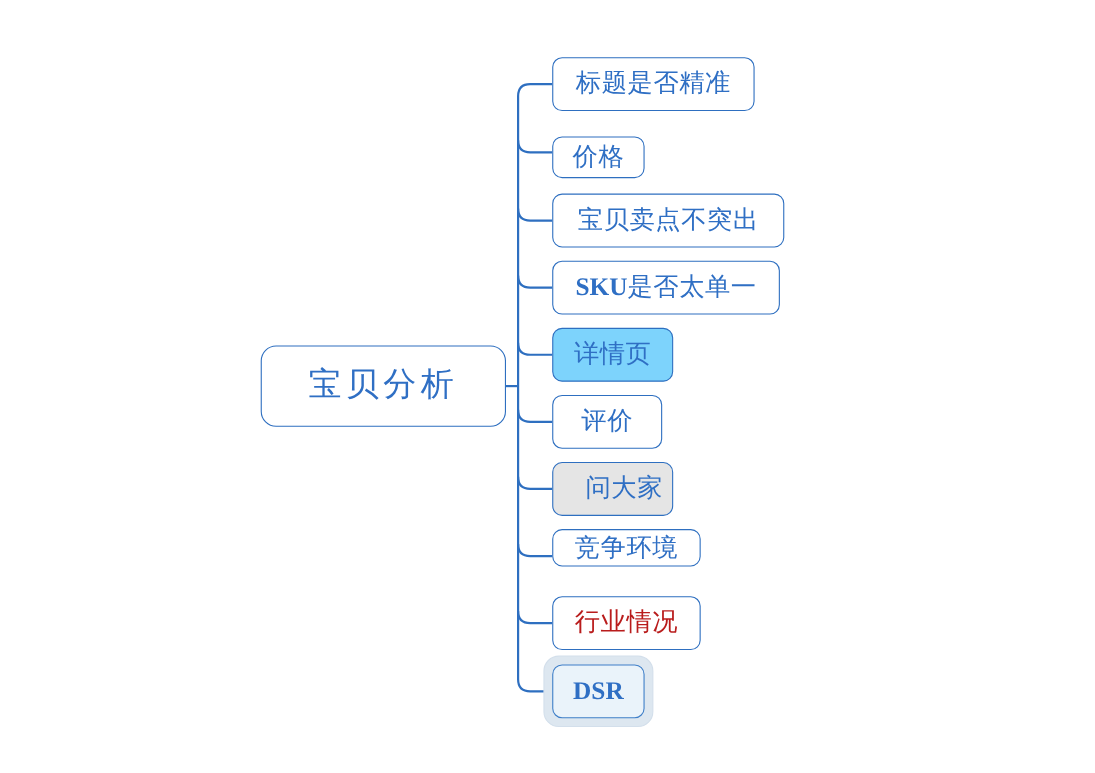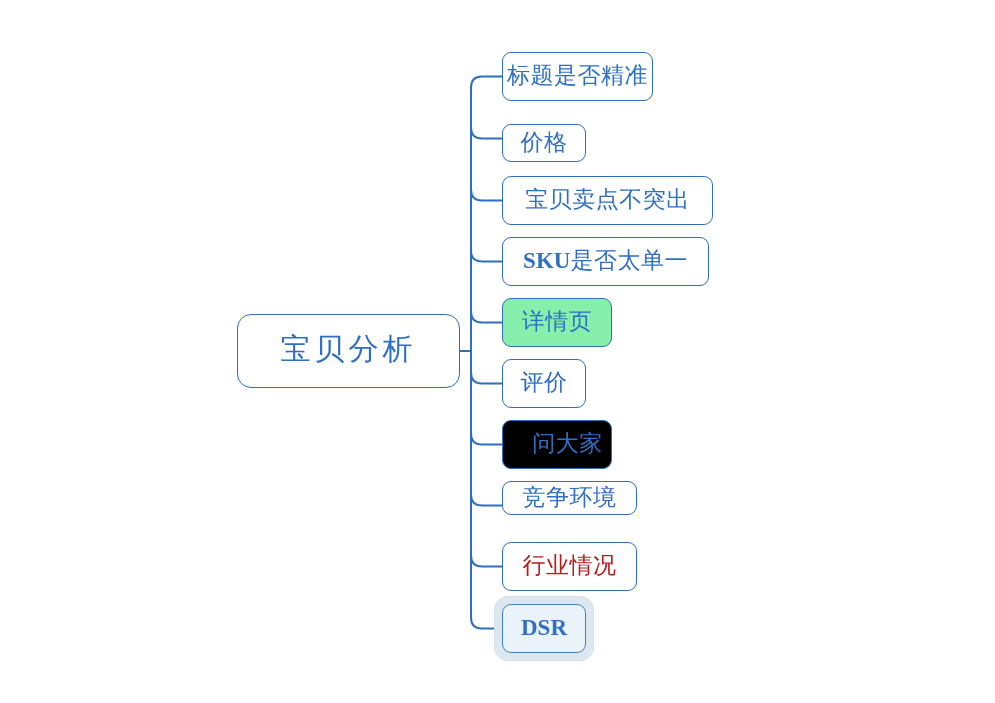--- a/index.html
+++ b/index.html
@@ -91,39 +91,39 @@
       <path d="M 471 372.5 Q 471 383.5 482 383.5 H 502" fill="none" stroke="#2e6fc0" stroke-width="2" stroke-linecap="butt"></path>
       <path d="M 471 433.5 Q 471 444.5 482 444.5 H 502" fill="none" stroke="#2e6fc0" stroke-width="2" stroke-linecap="butt"></path>
       <path d="M 471 494.5 Q 471 505.5 482 505.5 H 502" fill="none" stroke="#2e6fc0" stroke-width="2" stroke-linecap="butt"></path>
       <path d="M 471 555.5 Q 471 566.5 482 566.5 H 502" fill="none" stroke="#2e6fc0" stroke-width="2" stroke-linecap="butt"></path>
     </svg>
 
   <div id="nodes-layer">
       <div class="node root" style="left: 237px; top: 314px; width: 223px; height: 74px; border-color: rgb(46, 111, 192); color: rgb(47, 111, 196); background: rgb(255, 255, 255);">
         <span>宝贝分析</span>
       </div>
-      <div class="node child" style="left: 502px; top: 52px; width: 151px; height: 49px; border-color: rgb(46, 111, 192); color: rgb(47, 111, 196); background: rgb(255, 255, 255);">
+      <div class="node child" style="left: 502px; top: 52px; width: 184px; height: 49px; border-color: rgb(46, 111, 192); color: rgb(47, 111, 196); background: rgb(255, 255, 255);">
         <span>标题是否精准</span>
       </div>
       <div class="node child" style="left: 502px; top: 124px; width: 84px; height: 38px; border-color: rgb(46, 111, 192); color: rgb(47, 111, 196); background: rgb(255, 255, 255);">
         <span>价格</span>
       </div>
       <div class="node child" style="left: 502px; top: 176px; width: 211px; height: 49px; border-color: rgb(46, 111, 192); color: rgb(47, 111, 196); background: rgb(255, 255, 255);">
         <span>宝贝卖点不突出</span>
       </div>
       <div class="node child latin-serif" style="left: 502px; top: 237px; width: 207px; height: 49px; border-color: rgb(46, 111, 192); color: rgb(47, 111, 196); background: rgb(255, 255, 255);">
         <span><span>SKU</span><span class="cjk">是否太单一</span></span>
       </div>
-      <div class="node child" style="left: 502px; top: 298px; width: 110px; height: 49px; border-color: rgb(46, 111, 192); color: rgb(47, 111, 196); background: #86efac;">
+      <div class="node child" style="left: 502px; top: 298px; width: 110px; height: 49px; border-color: rgb(46, 111, 192); color: rgb(47, 111, 196); background: #7dd3fc;">
         <span>详情页</span>
       </div>
-      <div class="node child" style="left: 502px; top: 359px; width: 84px; height: 49px; border-color: rgb(46, 111, 192); color: rgb(47, 111, 196); background: rgb(255, 255, 255);">
+      <div class="node child" style="left: 502px; top: 359px; width: 100px; height: 49px; border-color: rgb(46, 111, 192); color: rgb(47, 111, 196); background: rgb(255, 255, 255);">
         <span>评价</span>
       </div>
-      <div class="node child" style="left: 502px; top: 420px; width: 110px; height: 49px; border-color: rgb(46, 111, 192); color: rgb(47, 111, 196); background: #000000; padding-left: 21px;">
+      <div class="node child" style="left: 502px; top: 420px; width: 110px; height: 49px; border-color: rgb(46, 111, 192); color: rgb(47, 111, 196); background: #e5e5e5; padding-left: 21px;">
         <span>问大家</span>
       </div>
       <div class="node child" style="left: 502px; top: 481px; width: 135px; height: 34px; border-color: rgb(46, 111, 192); color: rgb(47, 111, 196); background: rgb(255, 255, 255);">
         <span>竞争环境</span>
       </div>
       <div class="node child" style="left: 502px; top: 542px; width: 135px; height: 49px; border-color: rgb(46, 111, 192); color: #b91c1c; background: rgb(255, 255, 255);">
         <span>行业情况</span>
       </div>
       <div class="selection-halo" style="left: 494px; top: 596px; width: 100px; height: 65px; background: rgb(221, 231, 240);"></div>
       <div class="node child selected latin-serif" style="left: 502px; top: 604px; width: 84px; height: 49px; border-color: rgb(63, 127, 200); color: rgb(47, 111, 196); background: rgb(234, 243, 250);">

